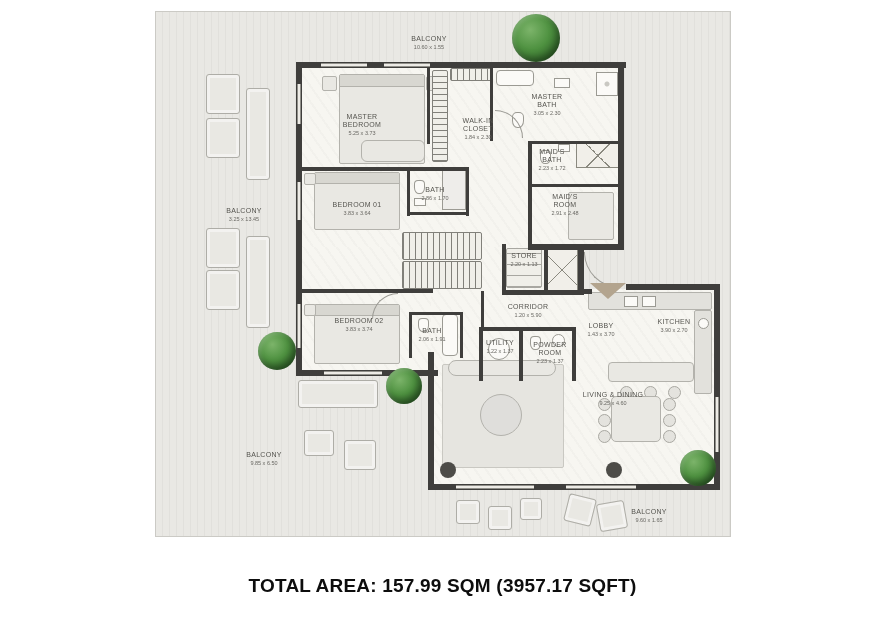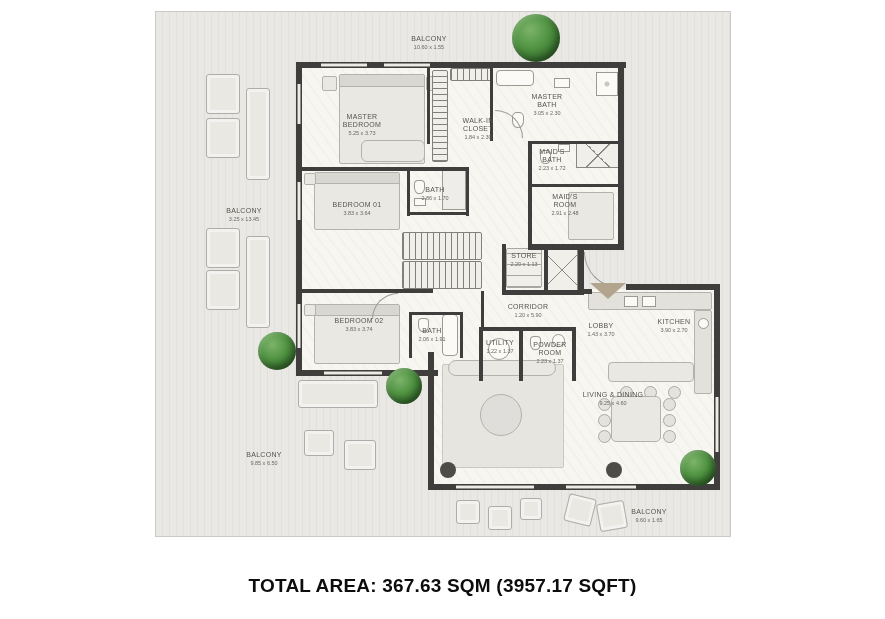--- a/index.html
+++ b/index.html
@@ -274,13 +274,13 @@
     <span class="nm">KITCHEN</span>
     <span class="dm">3.90 x 2.70</span>
   </div>
   <div class="lbl" style="left:457px;top:386px;width:90px;">
     <span class="nm">LIVING &amp; DINING</span>
     <span class="dm">9.25 x 4.60</span>
   </div>
 
 </div>
 
-<div class="footer">TOTAL AREA: 367.63 SQM (3957.17 SQFT)</div>
+<div class="footer">TOTAL AREA: 157.99 SQM (3957.17 SQFT)</div>
 
 </body></html>

